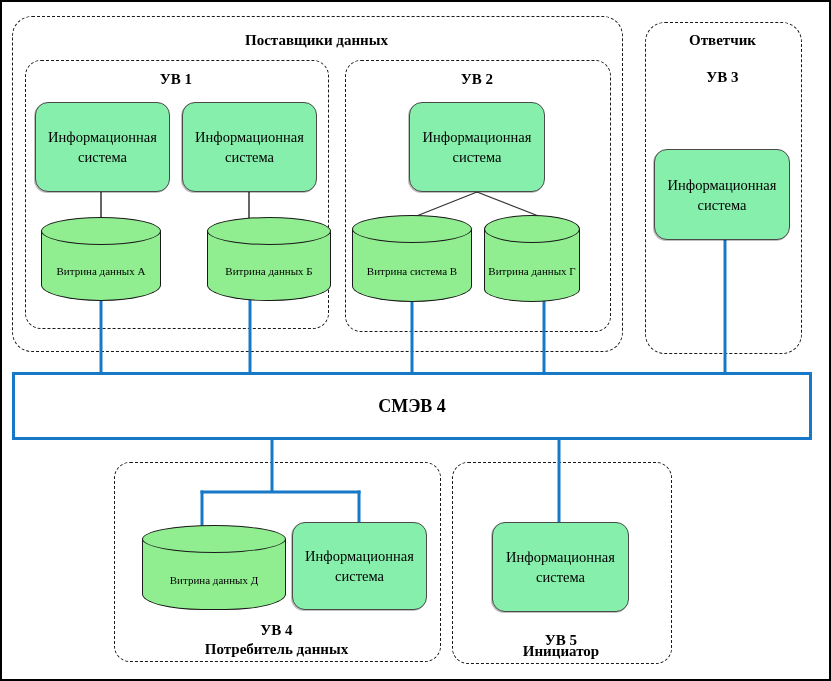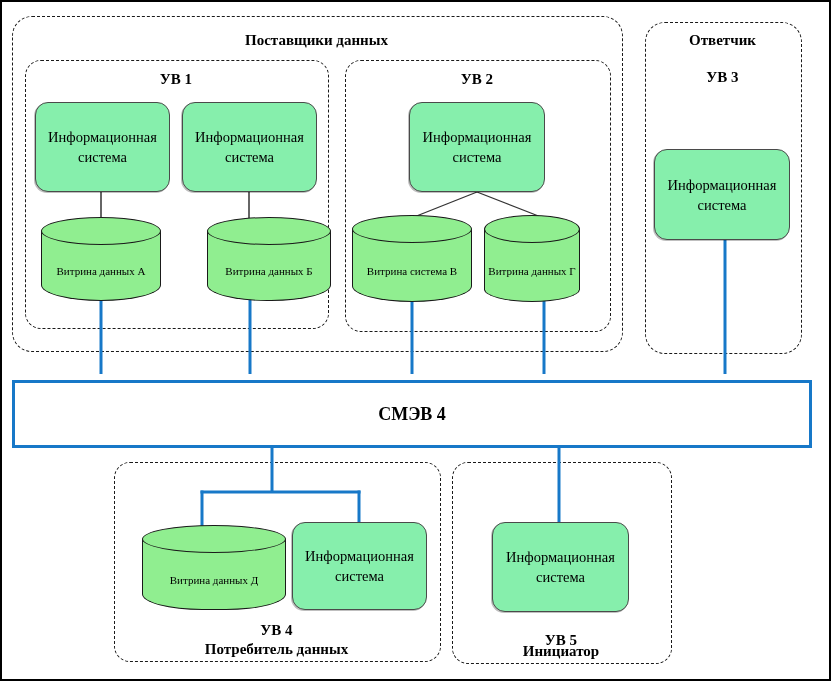--- a/index.html
+++ b/index.html
@@ -80,21 +80,20 @@
     position: absolute;
     box-sizing: border-box;
     background: #ffffff;
     border: 3px solid #1778c8;
     display: flex;
     align-items: center;
     justify-content: center;
     font-weight: bold;
     font-size: 18px;
     z-index: 3;
-    margin-top: 8px;
   }
 </style>
 </head>
 <body>
 
 <div class="canvas">
 
   <div class="group" style="left:10px; top:14px; width:609px; height:334px;"></div>
   <div class="group" style="left:23px; top:58px; width:302px; height:267px; border-radius:16px;"></div>
   <div class="group" style="left:343px; top:58px; width:264px; height:270px; border-radius:16px;"></div>

